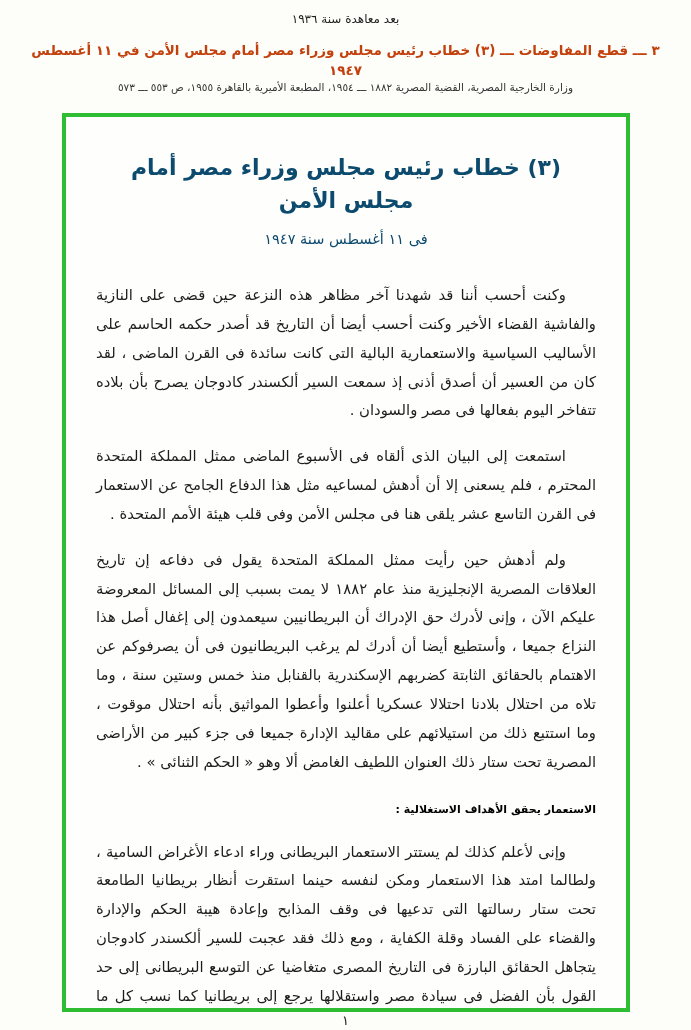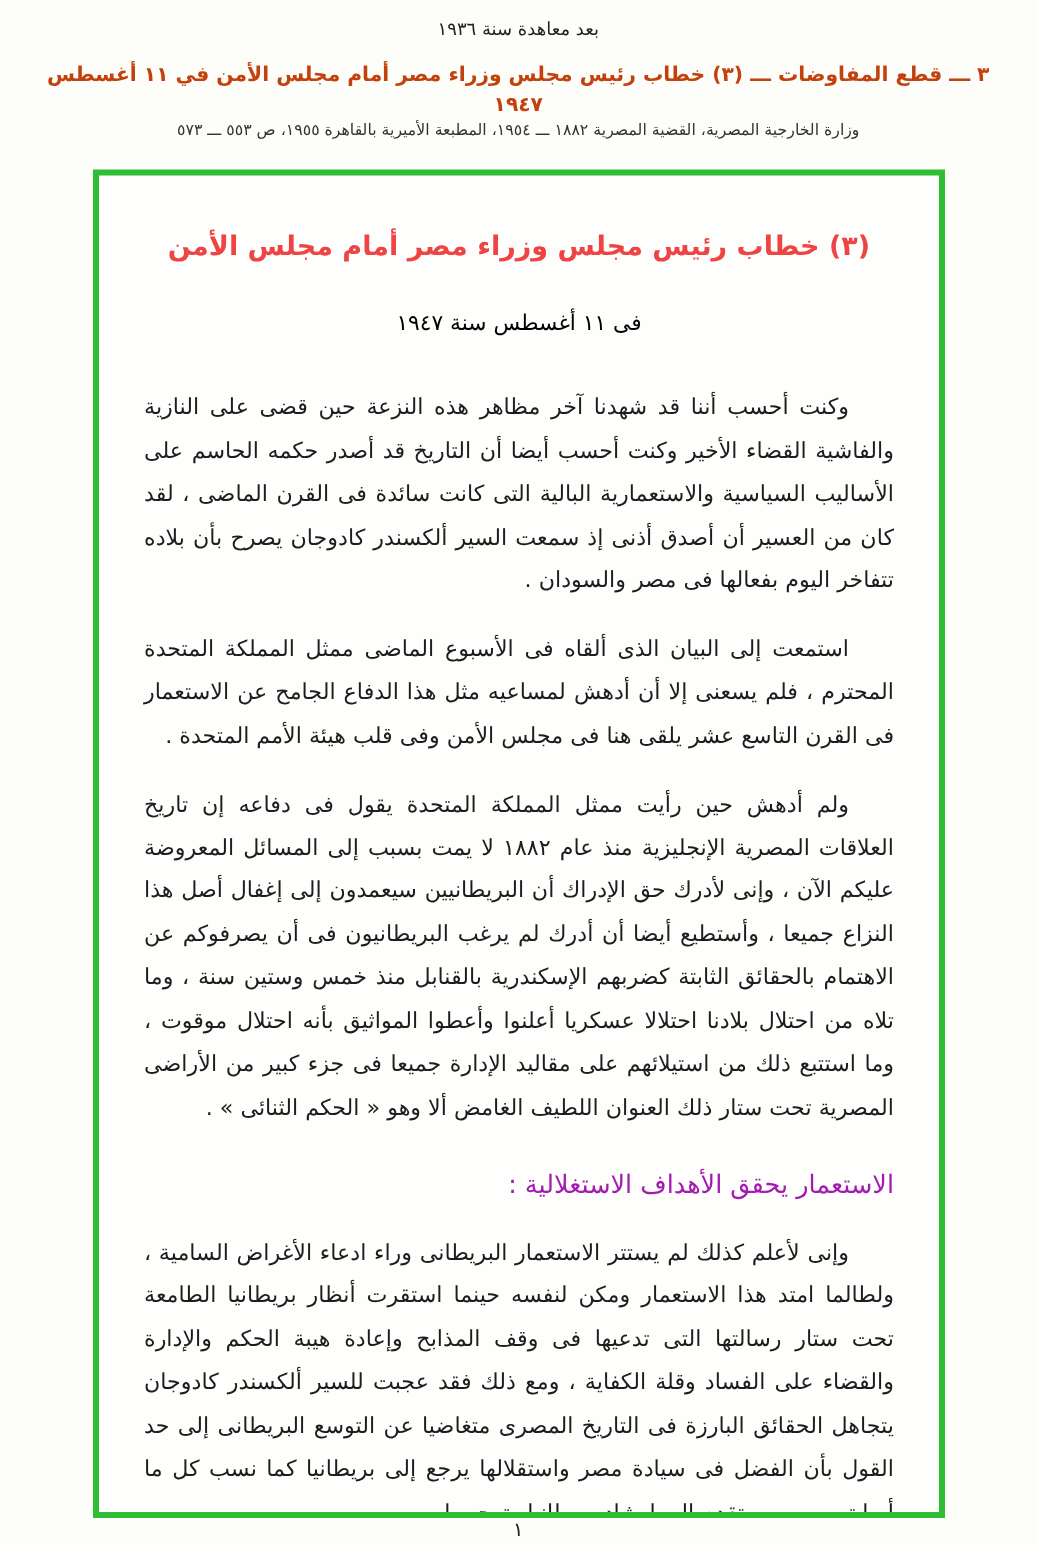--- a/index.html
+++ b/index.html
@@ -54,53 +54,53 @@
     width: 568px;
     height: 899px;
     border: 4px solid #2fbd33;
     background: #fefefc;
     padding: 26px 30px 10px 30px;
     overflow: hidden;
   }
 
   .letter-title {
     text-align: center;
-    font-size: 18px;
+    font-size: 22px;
     font-weight: bold;
-    color: #ef4444;
+    color: #0c4a6e;
     margin-top: 8px;
     line-height: 1.5;
   }
   .letter-date {
     text-align: center;
     font-size: 14.5px;
-    color: #000000;
-    margin-top: 30px;
+    color: #0c4a6e;
+    margin-top: 14px;
     margin-bottom: 34px;
   }
 
   .salutation {
     font-size: 15px;
     color: #1d1d1d;
     margin-bottom: 16px;
   }
 
   .body-paragraph {
     font-size: 14.8px;
     line-height: 1.95;
     text-align: justify;
     text-indent: 30px;
     color: #1d1d1d;
     margin-bottom: 17px;
   }
 
   .section-heading {
-    font-size: 17px;
-    font-weight: normal;
-    color: #a21caf;
+    font-size: 11px;
+    font-weight: bold;
+    color: #000000;
     margin: 26px 0 22px 0;
   }
 
   .page-number {
     position: absolute;
     bottom: 2px;
     left: 0;
     width: 100%;
     text-align: center;
     font-size: 13px;

